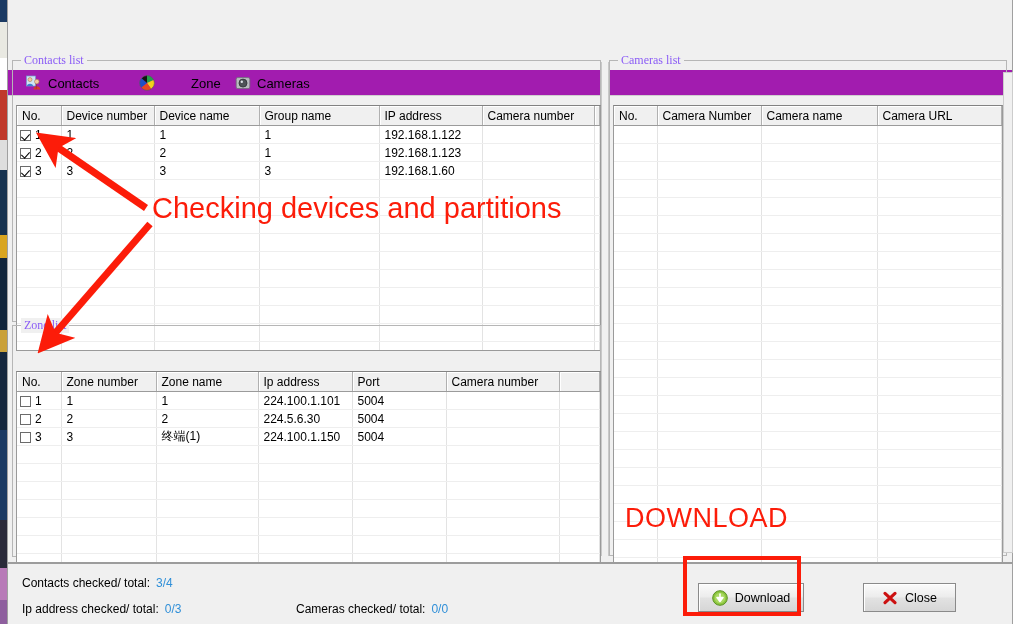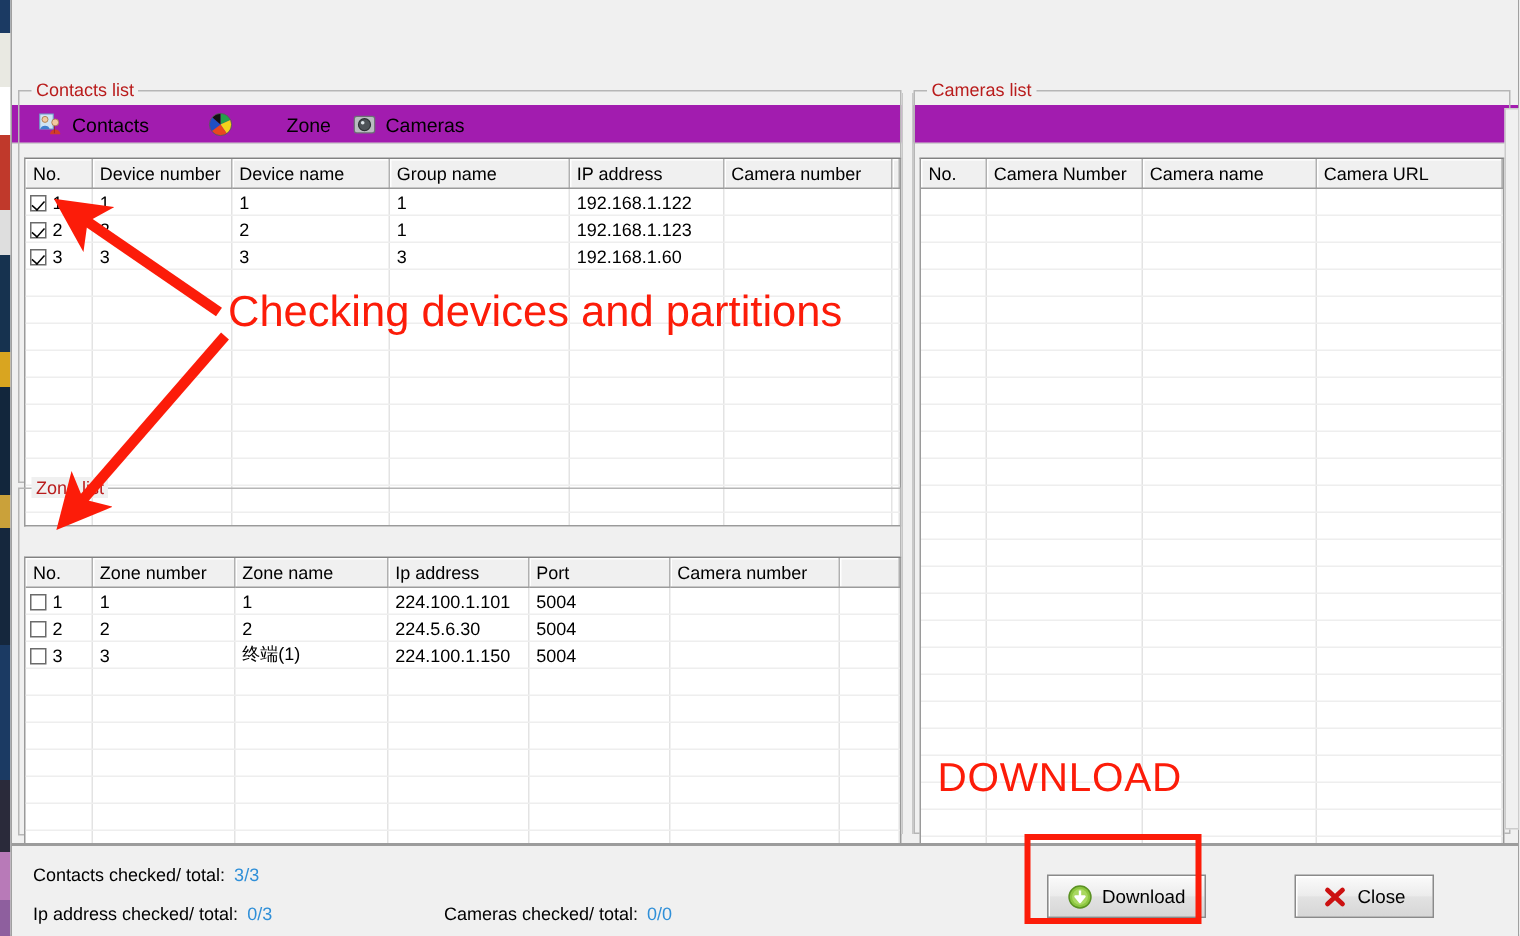--- a/index.html
+++ b/index.html
@@ -117,22 +117,23 @@
     background: transparent;
     box-sizing: border-box;
   }
   .group > .legend {
     position: absolute;
     top: -8px;
     left: 8px;
     background: #f0f0f0;
     padding: 0 3px;
     font-size: 12px;
-    color: #b91c1c;
+    color: #8b5cf6;
     white-space: nowrap;
+    font-family: Liberation Serif, serif;
   }
 
   
   .tablewrap {
     position: absolute;
     background: #ffffff;
     border: 1px solid #9a9a9a;
     border-top-color: #828282;
     box-sizing: border-box;
     overflow: hidden;
@@ -799,21 +800,21 @@
             </tr>
         </tbody>
       </table>
     </div>
 
     <div class="scroll-track" style="left:995px; top:72px; width:10px; height:481px;"></div>
 
     <div class="bottombar">
 
       <div class="stat" style="left:14px; top:12px;">
-        <span>Contacts checked/ total:</span><span class="val">3/3</span>
+        <span>Contacts checked/ total:</span><span class="val">3/4</span>
       </div>
 
       <div class="stat" style="left:14px; top:38px;">
         <span>Ip address checked/ total:</span><span class="val">0/3</span>
       </div>
 
       <div class="stat" style="left:288px; top:38px;">
         <span>Cameras checked/ total:</span><span class="val">0/0</span>
       </div>
 

